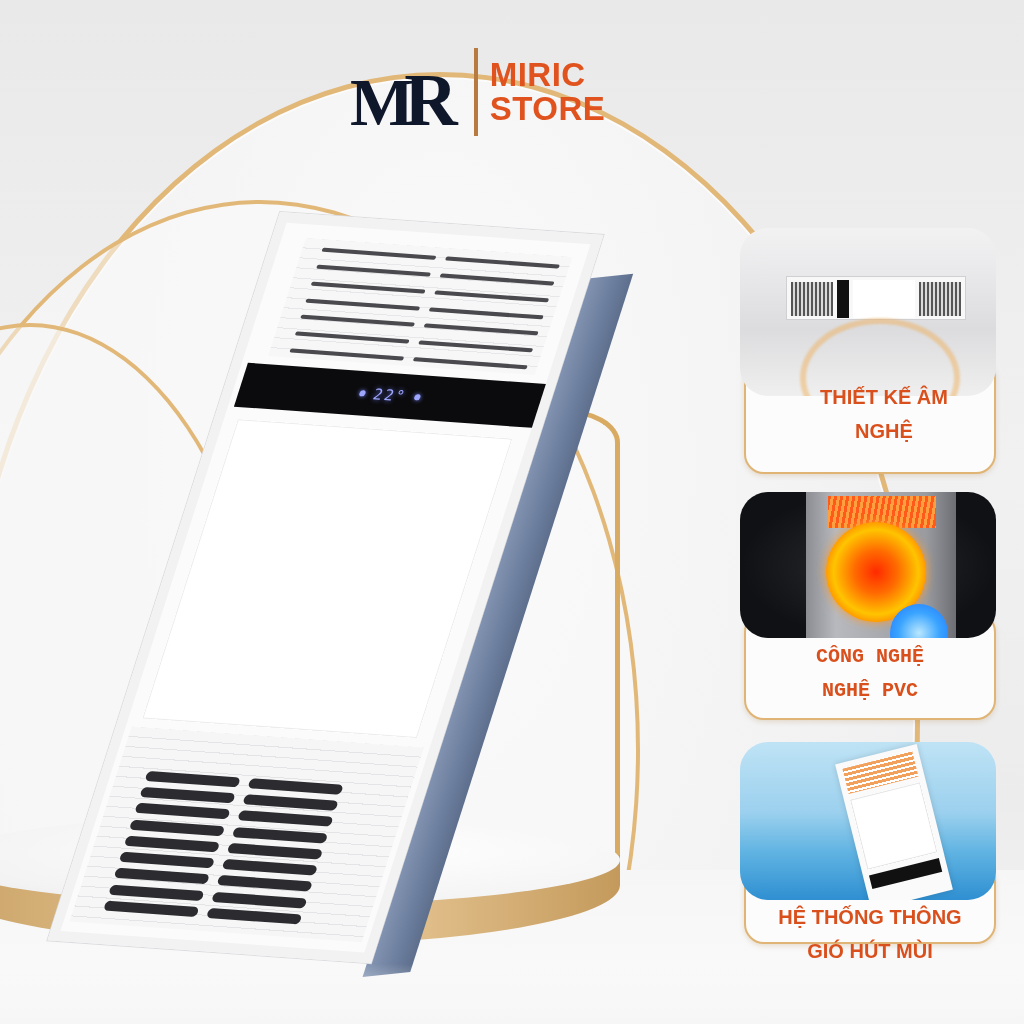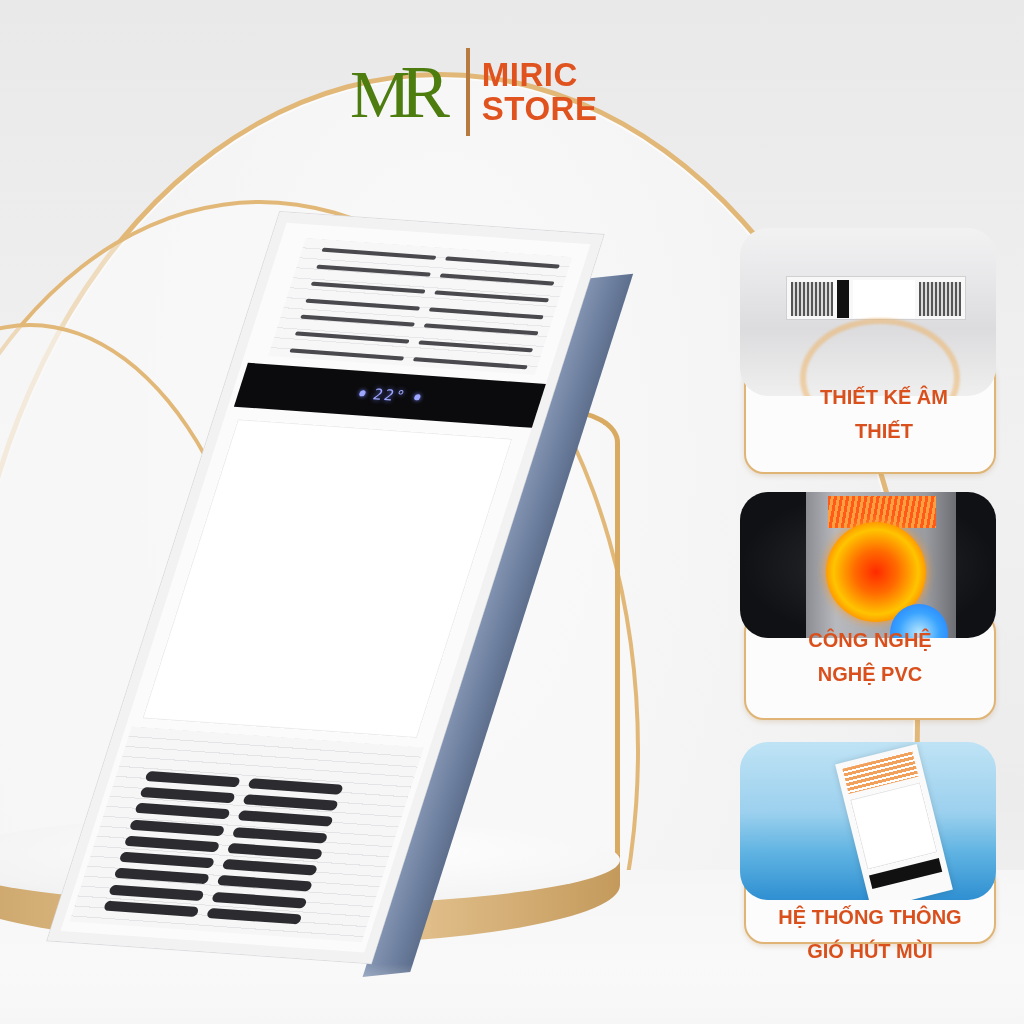--- a/index.html
+++ b/index.html
@@ -98,22 +98,22 @@
       display: grid; grid-template-columns: 1fr 1fr; column-gap: 10px; row-gap: 6px;
     }
     .grill span { height: 10px; background: #2c2c30; border-radius: 5px; display: block; }
 
     
     .logo {
       position: absolute; left: 350px; top: 48px; display: flex; align-items: center;
     }
     .logo-mark {
       font-family: "Liberation Serif", "DejaVu Serif", serif;
-      font-size: 68px; color: #4d7c0f; letter-spacing: -10px; font-weight: 400;
-      line-height: 1; position: relative; top: 0;
+      font-size: 68px; color: #0f172a; letter-spacing: -10px; font-weight: 700;
+      line-height: 1; position: relative; top: 8px;
     }
     .logo-mark .r { font-size: 74px; }
     .logo-divider { width: 4px; height: 88px; background: #b77a3f; margin: 0 12px 0 26px; }
     .logo-text {
       color: #e0521e; font-weight: 700; font-size: 33px; line-height: 34px;
       letter-spacing: 0.5px;
     }
 
     
     .card {
@@ -285,33 +285,33 @@
       <div class="ceil-unit">
         <div class="g1"></div>
           <div class="scr"></div>
           <div class="lt"></div>
           <div class="g2"></div>
       </div>
       <div class="swirl"></div>
     </div>
     <div class="card-label" style="top:152px;margin-left:28px;">
       <div>THIẾT KẾ ÂM</div>
-      <div>THIẾT</div>
+      <div>NGHỆ</div>
     </div>
   </div>
 
   <div class="card c2">
     <div class="card-frame"></div>
     <div class="card-img">
       <div class="frame-metal"></div>
       <div class="heater-coil"></div>
       <div class="fan-hot"></div>
       <div class="fan-cold"></div>
     </div>
-    <div class="card-label" style="top:131px;">
+    <div class="card-label" style="top:148px;font-family:Liberation Mono, monospace;">
       <div>CÔNG NGHỆ</div>
       <div>NGHỆ PVC</div>
     </div>
   </div>
 
   <div class="card c3">
     <div class="card-frame"></div>
     <div class="card-img">
       <div class="mini-unit">
         <div class="mv"></div>

